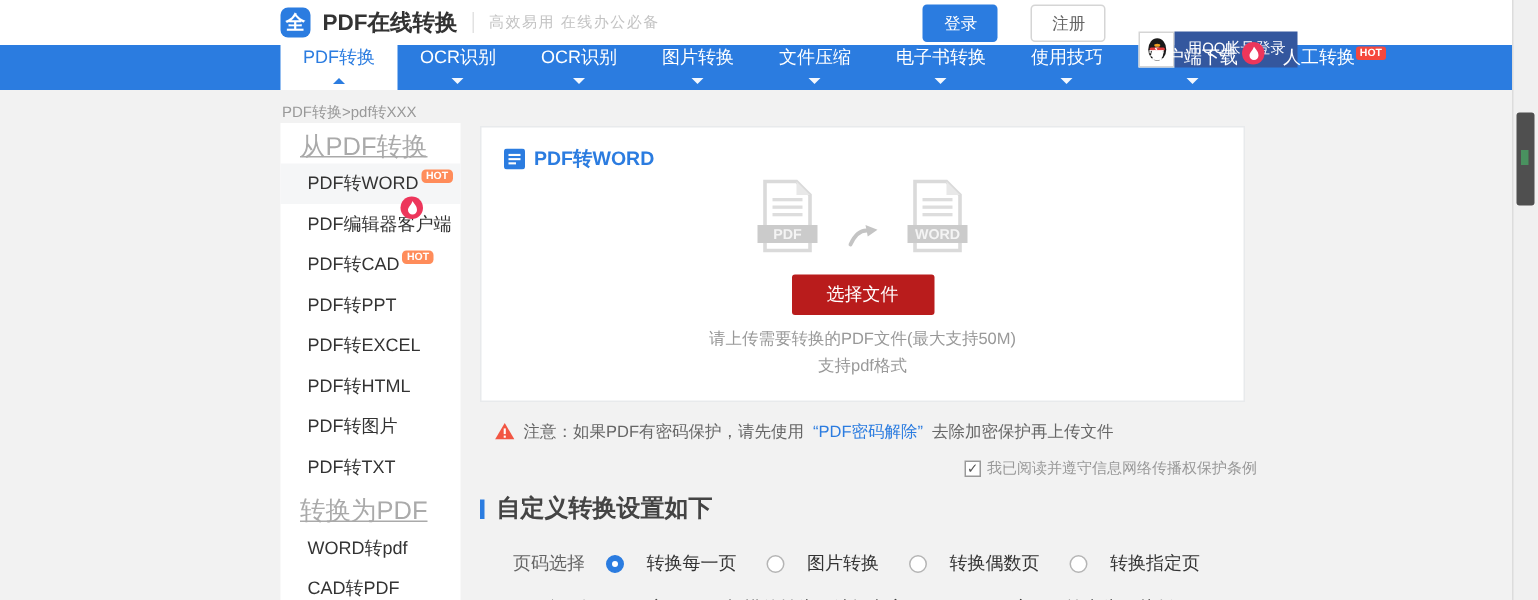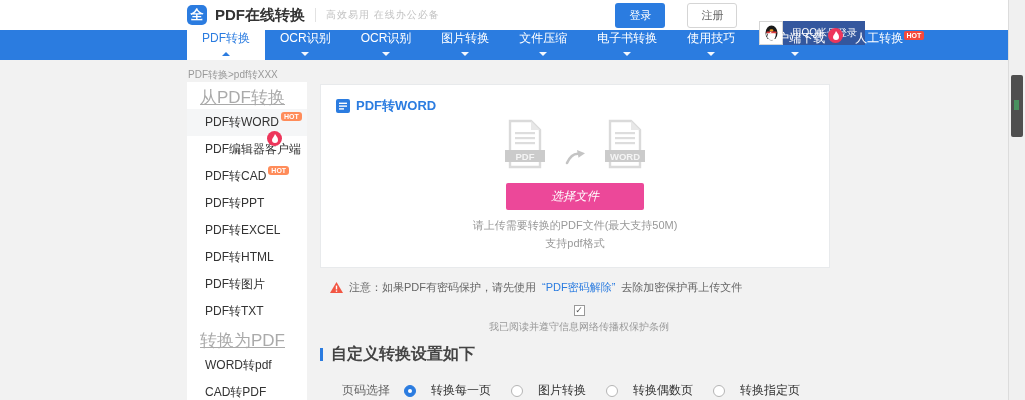--- a/index.html
+++ b/index.html
@@ -54,40 +54,40 @@
     border-radius:3px; padding:1px 3px; line-height:normal; vertical-align:7px; margin-left:2px; }
   .side-fire { position:absolute; top:-5px; left:80px; width:15px; height:15px; border-radius:50%;
     background:#ed365b; display:flex; align-items:center; justify-content:center; }
 
   
   .main { position:absolute; left:320px; top:24px; width:518px; }
   .panel { width:510px; height:184px; background:#fff; border:1px solid #e8eaec; }
   .panel-title { display:flex; align-items:center; gap:6px; padding:12px 0 0 15px; }
   .panel-title-text { font-size:13px; font-weight:bold; color:#2b7ce0; }
   .docs-row { display:flex; align-items:flex-end; justify-content:center; gap:16px; margin-top:4px; }
-  .choose-btn { display:block; margin:14px auto 0; width:138px; height:27px; background:#ec4899;
-    color:#fff; font-size:12px; border:none; border-radius:2px; cursor:pointer;font-style:italic; }
+  .choose-btn { display:block; margin:14px auto 0; width:95px; height:27px; background:#b91c1c;
+    color:#fff; font-size:12px; border:none; border-radius:2px; cursor:pointer; }
   .hint { text-align:center; font-size:11px; color:#999; margin-top:8px; }
   .hint + .hint { margin-top:3px; }
 
   .notice { display:flex; align-items:center; gap:6px; margin-top:12px; padding-left:10px;
     font-size:11px; color:#666; }
   .notice-link { color:#2b7ce0; cursor:pointer; }
 
   .agree { display:flex; justify-content:flex-end; align-items:center; gap:4px; margin-top:10px;
-    font-size:10px; color:#999; width:518px; cursor:pointer;flex-direction:column; }
+    font-size:10px; color:#999; width:518px; cursor:pointer; }
   .checkbox { width:11px; height:11px; border:1px solid #999; background:#fff; font-size:9px;
     line-height:9px; text-align:center; color:#555; flex:none; }
   .checkbox.checked::after { content:"\2713"; }
 
   .settings-title { display:flex; align-items:center; gap:8px; margin-top:10px; }
   .blue-bar { width:3px; height:13px; background:#2b7ce0; }
   .settings-text { font-size:16px; color:#444; font-weight:bold; }
 
-  .opt-row { display:flex; align-items:flex-end; margin-top:17px; padding-left:22px; }
+  .opt-row { display:flex; align-items:flex-end; margin-top:17px; padding-left:22px;font-family:Liberation Serif, serif; }
   .opt-row.second { margin-top:13px; }
   .opt-label { font-size:12px; color:#666; margin-right:14px; white-space:nowrap; }
   .opt { display:flex; align-items:center; gap:15px; margin-right:20px; font-size:12px; color:#333;
     cursor:pointer; white-space:nowrap; }
   .radio { width:12px; height:12px; border-radius:50%; border:1px solid #b5b5b5; background:#fff;
     position:relative; flex:none; }
   .radio.on { border-color:#2b7ce0; background:#2b7ce0; }
   .radio.on::after { content:""; position:absolute; left:3px; top:3px; width:4px; height:4px;
     border-radius:50%; background:#fff; }
 

